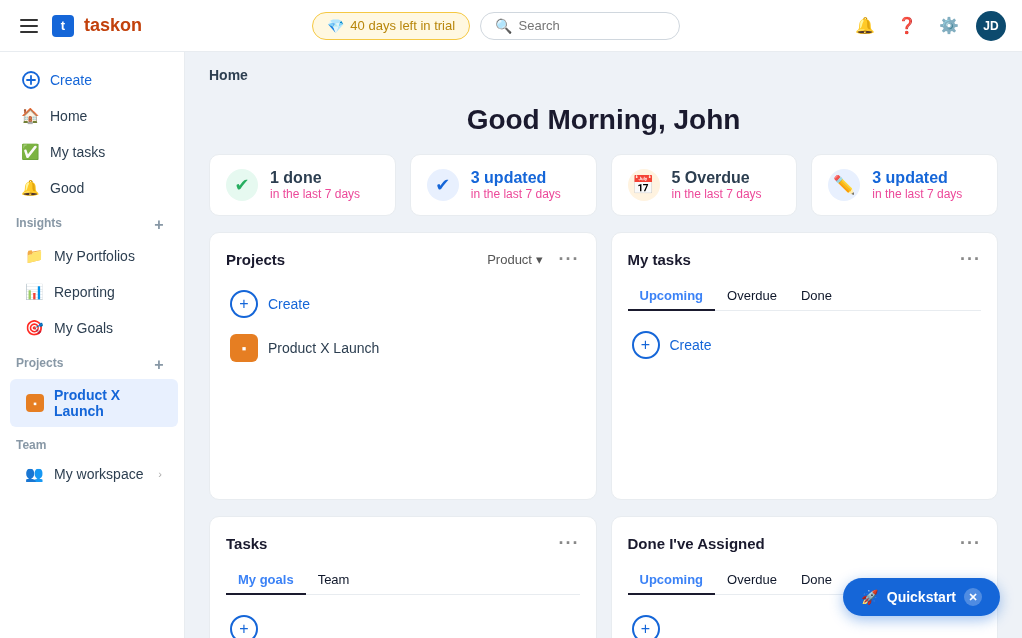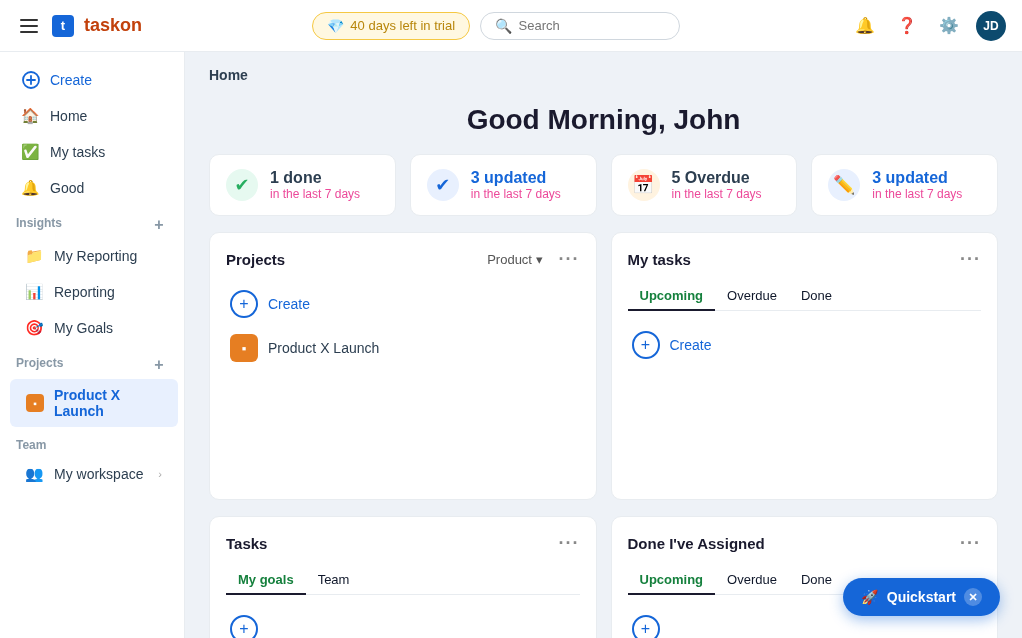--- a/index.html
+++ b/index.html
@@ -63,21 +63,21 @@
     .panel.half { flex: 1; }
     .panel-header { display: flex; align-items: center; justify-content: space-between; margin-bottom: 12px; }
     .panel-title { font-size: 15px; font-weight: 700; color: #1a1a2e; }
     .panel-actions { display: flex; align-items: center; gap: 8px; }
     .recents-btn { font-size: 13px; color: #555; cursor: pointer; display: flex; align-items: center; gap: 4px; padding: 3px 8px; border-radius: 4px; }
     .more-btn { cursor: pointer; color: #888; font-size: 18px; font-weight: 700; letter-spacing: 1px; }
 
     
     .tabs { display: flex; gap: 0; border-bottom: 1px solid #e8ecf0; margin-bottom: 12px; }
     .tab { font-size: 13px; padding: 6px 12px; cursor: pointer; color: #0f172a; border-bottom: 2px solid transparent; margin-bottom: -1px; }
-    .tab.active { color: #15803d; border-bottom: 2px solid #1a1a2e; font-weight: 600; }
+    .tab.active { color: #3b82f6; border-bottom: 2px solid #1a1a2e; font-weight: 600; }
 
     .create-item { display: flex; align-items: center; gap: 10px; padding: 8px 4px; cursor: pointer; }
     .create-circle { width: 28px; height: 28px; border: 2px solid #1566d8; border-radius: 50%; display: flex; align-items: center; justify-content: center; color: #1566d8; font-size: 16px; font-weight: 300; flex-shrink: 0; }
     .create-label { font-size: 14px; color: #1566d8; font-weight: 500; }
 
     .project-item { display: flex; align-items: center; gap: 10px; padding: 8px 4px; cursor: pointer; }
     .project-icon { width: 28px; height: 28px; background: #e67e22; border-radius: 6px; display: flex; align-items: center; justify-content: center; flex-shrink: 0; }
     .project-icon-inner { color: #fff; font-size: 13px; font-weight: 700; }
     .project-name { font-size: 14px; color: #2c3e50; }
 
@@ -153,21 +153,21 @@
       <div class="icon">🔔</div>
       <span>Good</span>
     </div>
 
     <div class="sidebar-section">
       <span>Insights</span>
       <div class="plus-btn">+</div>
     </div>
     <div class="sidebar-item sub">
       <div class="icon">📁</div>
-      <span>My Reporting</span>
+      <span>My Portfolios</span>
     </div>
     <div class="sidebar-item sub">
       <div class="icon">📊</div>
       <span>Reporting</span>
     </div>
     <div class="sidebar-item sub">
       <div class="icon">🎯</div>
       <span>My Goals</span>
     </div>
 

